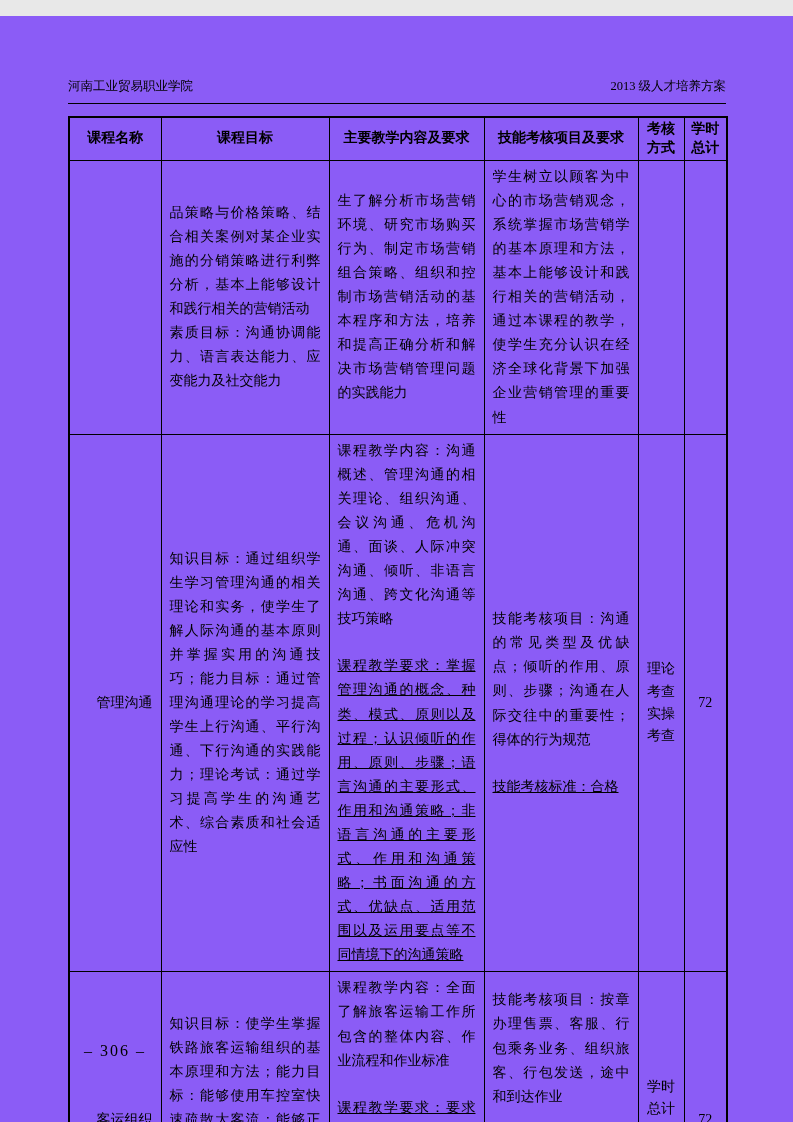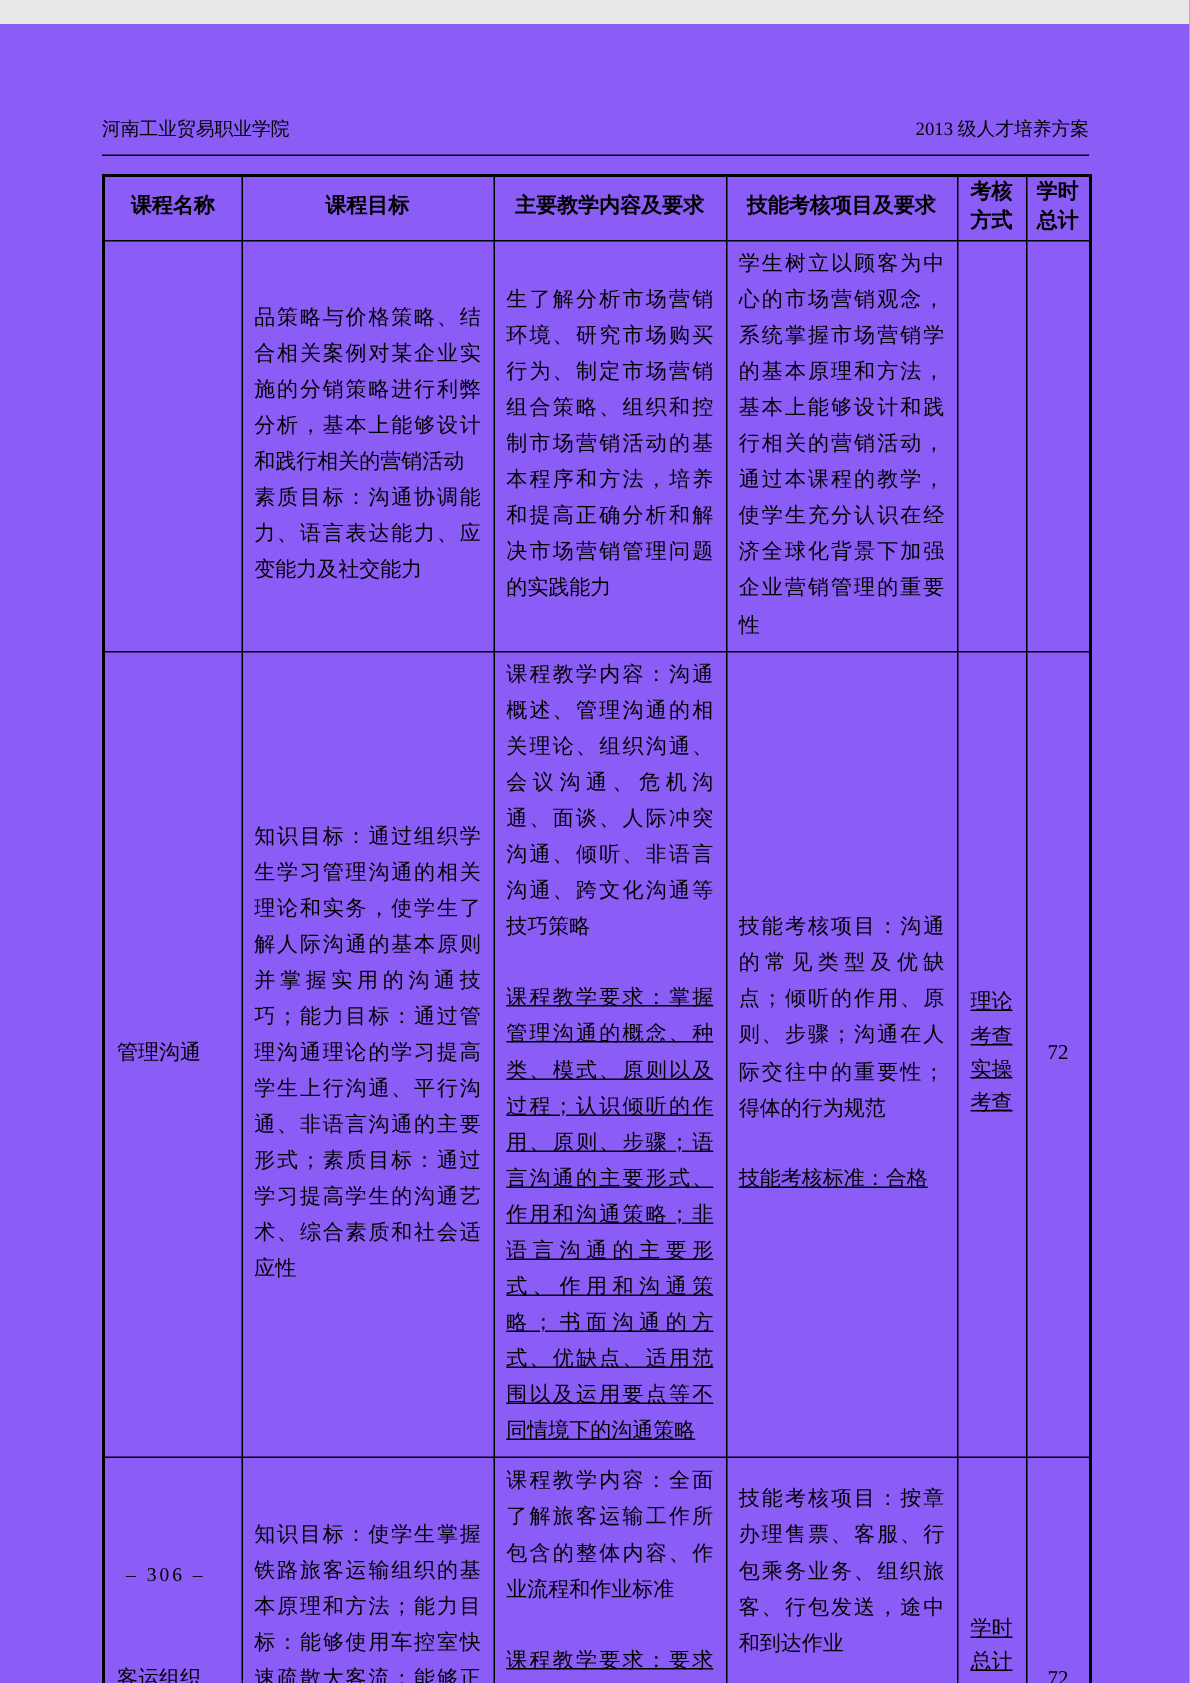--- a/index.html
+++ b/index.html
@@ -48,46 +48,45 @@
     font-weight: bold;
     text-align: center;
     padding: 2px 2px;
     line-height: 1.35;
   }
   table.course-table td {
     padding: 4px 8px;
     line-height: 1.72;
   }
   td.v-top { vertical-align: top; }
-  td.center { text-align: left; }
+  td.center { text-align: right; }
   .para {
     margin: 0;
     text-align: justify;
     text-justify: inter-character;
   }
   .para.gap { margin-top: 1.65em; text-decoration: underline; }
   td.narrow { padding: 4px 2px; text-align: center; }
   .method-line {
     width: 2em;
     margin: 0 auto;
     word-break: break-all;
     line-height: 1.6;
     text-align: center;
-    text-decoration: underline;
   }
   .wrap-narrow {
     display: inline-block;
     width: 2.2em;
     word-break: break-all;
   }
   .page-footer {
     position: absolute;
     left: 84px;
     top: 1026px;
-    font-size: 13px;
+    font-size: 16px;
     letter-spacing: 2px;
   }
 </style>
 </head>
 <body>
 
 <div class="page">
 
   <div class="page-header">
     <span>河南工业贸易职业学院</span>
@@ -130,21 +129,21 @@
         <td class="narrow">
           <div class="method-line"></div>
           <div class="method-line"></div>
         </td>
         <td class="narrow"><span></span></td>
       </tr>
 
       <tr style="height:402px">
         <td class="center"><span>管理沟通</span></td>
         <td>
-          <p class="para">知识目标：通过组织学生学习管理沟通的相关理论和实务，使学生了解人际沟通的基本原则并掌握实用的沟通技巧；能力目标：通过管理沟通理论的学习提高学生上行沟通、平行沟通、非语言沟通的主要形式；素质目标：通过学习提高学生的沟通艺术、综合素质和社会适应性</p>
+          <p class="para">知识目标：通过组织学生学习管理沟通的相关理论和实务，使学生了解人际沟通的基本原则并掌握实用的沟通技巧；能力目标：通过管理沟通理论的学习提高学生上行沟通、平行沟通、下行沟通的实践能力；理论考试：通过学习提高学生的沟通艺术、综合素质和社会适应性</p>
         </td>
         <td class="v-top">
           <p class="para">课程教学内容：沟通概述、管理沟通的相关理论、组织沟通、会议沟通、危机沟通、面谈、人际冲突沟通、倾听、非语言沟通、跨文化沟通等技巧策略</p>
           <p class="para gap">课程教学要求：掌握管理沟通的概念、种类、模式、原则以及过程；认识倾听的作用、原则、步骤；语言沟通的主要形式、作用和沟通策略；非语言沟通的主要形式、作用和沟通策略；书面沟通的方式、优缺点、适用范围以及运用要点等不同情境下的沟通策略</p>
         </td>
         <td>
           <p class="para">技能考核项目：沟通的常见类型及优缺点；倾听的作用、原则、步骤；沟通在人际交往中的重要性；得体的行为规范</p>
           <p class="para gap">技能考核标准：合格</p>
         </td>
         <td class="narrow">

